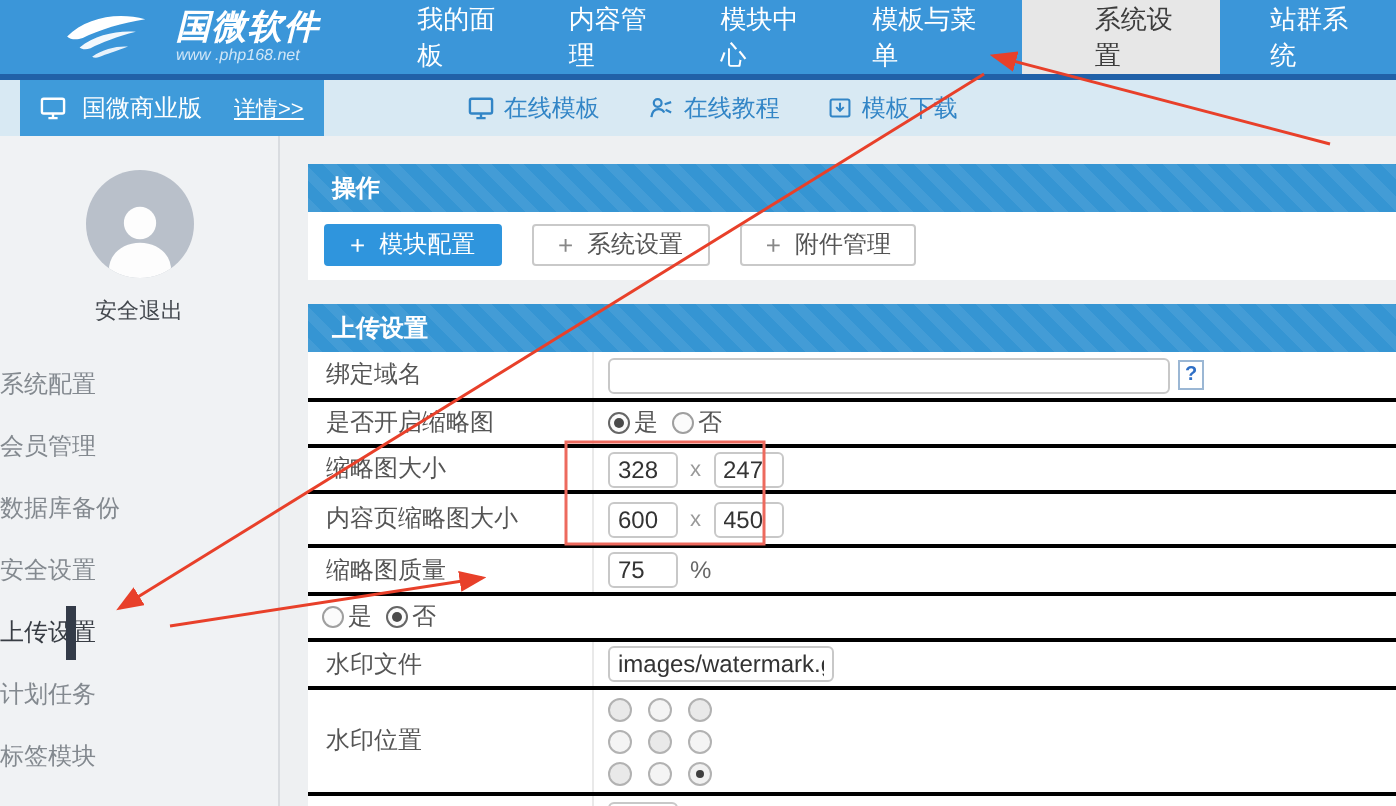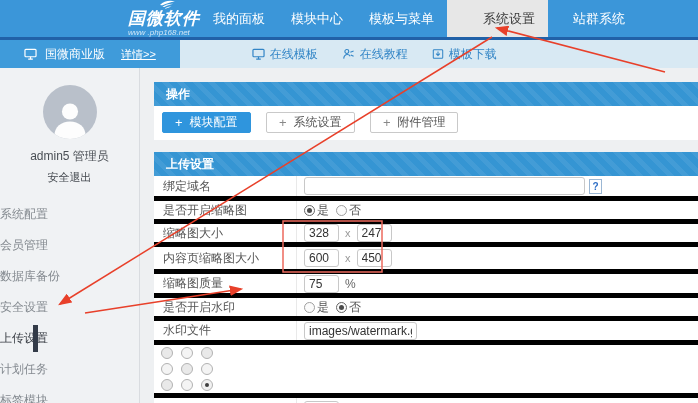--- a/index.html
+++ b/index.html
@@ -5,33 +5,33 @@
   * { margin:0; padding:0; box-sizing:border-box; }
   html,body { width:698px; height:403px; }
   body {
     position:relative; overflow:hidden;
     font-family:"Liberation Sans","DejaVu Sans",sans-serif;
     background:#eef0f2; font-size:12px; color:#555;
   }
 
   
   .hdr { height:40px; background:#3b96d9; border-bottom:3px solid #2161a8; display:flex; align-items:stretch; position:relative; z-index:2; }
-  .logo { display:flex; align-items:flex-end; padding-left:18px; width:200px;flex-direction:column; }
+  .logo { display:flex; align-items:center; padding-left:32px; width:200px; }
   .logo-swoosh { width:50px; height:30px; margin-right:6px; }
   .logo-txt { line-height:1; }
   .logo-name { color:#fff; font-size:17px; font-weight:bold; font-style:italic; letter-spacing:1px; }
   .logo-url { color:#cfe6f7; font-size:8px; font-style:italic; margin-top:2px; }
   .nav { display:flex; align-items:stretch; }
   .nav-item { display:flex; align-items:center; padding:0 13px; color:#fff; font-size:13px; cursor:pointer; }
   .nav-item.active { background:#e7e7e7; color:#3c3c3c;padding-left:36px; }
   .nav-item.last { margin-left:12px; }
 
   
   .subbar { height:28px; background:#d8e9f3; display:flex; align-items:center; position:relative; z-index:2; }
-  .edition { height:28px; padding:0 24px; background:#3f9bda; color:#fff; display:flex; align-items:center; min-width:148px; }
+  .edition { height:28px; margin-left:10px; padding:0 10px; background:#3f9bda; color:#fff; display:flex; align-items:center; min-width:148px; }
   .edition .ic { margin-right:8px; display:flex; }
   .edition-name { font-size:12px; }
   .edition-detail { margin-left:16px; font-size:11px; cursor:pointer;text-decoration:underline; }
   .sublinks { display:flex; align-items:center; margin-left:72px; }
   .sublink { display:flex; align-items:center; color:#3285c6; font-size:12px; margin-right:24px; cursor:pointer; }
   .sublink .ic { margin-right:5px; display:flex; color:#3285c6; }
 
   
   .main { display:flex; height:335px; }
   .sidebar { width:140px; background:#f0f2f4; border-right:1px solid #d9dce0; flex:none; }
@@ -53,21 +53,21 @@
   }
   .ops-body { padding:6px 8px 0 8px; height:34px; background:#fff; }
   .btn { display:inline-flex; align-items:center; height:21px; padding:0 12px; font-size:12px; border-radius:2px; margin-right:12px; cursor:pointer; vertical-align:top; }
   .btn .plus { margin-right:7px; font-size:13px; }
   .btn-primary { background:#2f95dd; color:#fff; border:1px solid #2f95dd; }
   .btn-ghost { background:#fff; color:#555; border:1px solid #c9c9c9; }
   .btn-ghost .plus { color:#888; }
   .panel2 { margin-top:12px; }
 
   
-  .frow { display:flex; align-items:center; border-bottom:5px solid #000000; min-height:23px; background:#fff; }
+  .frow { display:flex; align-items:center; border-bottom:2px solid #000000; min-height:23px; background:#fff; }
   .fl { width:143px; flex:none; padding-left:9px; align-self:stretch; display:flex; align-items:center; border-right:1px solid #e9e9e9; color:#555; }
   .fv { padding-left:7px; display:flex; align-items:center; flex:1; }
   .r-domain { min-height:25px; }
   .r-size { min-height:23px; }
   .r-csize { min-height:27px; }
   .r-quality { min-height:24px; }
   .r-file { min-height:24px; }
   .r-pos { min-height:53px; }
   .r-stub { min-height:12px; border-bottom:none; }
   input.ti { height:18px; border:1px solid #c8c8c8; border-radius:3px; font-size:12px; color:#333; padding:0 4px; font-family:inherit; background:#fff; outline:none; }
@@ -100,20 +100,21 @@
       <path d="M10 23 C20 15, 34 12, 46 13 C34 16, 24 20, 17 23.5 C14 24.5, 11.5 24.3, 10 23 Z" fill="#f2f8fd"></path>
       <path d="M18 29 C25 24, 34 22, 41 22.5 C33 25.5, 27 27.5, 22.5 29.2 C20.8 29.8, 19.2 29.8, 18 29 Z" fill="#e8f2fb"></path>
     </svg>
     <div class="logo-txt">
       <div class="logo-name">国微软件</div>
       <div class="logo-url">www .php168.net</div>
     </div>
   </div>
   <div class="nav">
     <div class="nav-item">我的面板</div>
+    <div class="nav-item">内容管理</div>
     <div class="nav-item">模块中心</div>
     <div class="nav-item">模板与菜单</div>
     <div class="nav-item active">系统设置</div>
     <div class="nav-item last">站群系统</div>
   </div>
 </div>
 
 <div class="subbar">
   <div class="edition">
     <span class="ic">
@@ -159,21 +160,20 @@
 
 <div class="main">
 
   <div class="sidebar">
     <div class="avatar">
       <svg viewBox="0 0 24 24">
         <circle cx="12" cy="9" r="4.4" fill="#fdfdfd"></circle>
         <path d="M3.5 22c0-4.6 3.8-7.6 8.5-7.6s8.5 3 8.5 7.6v2H3.5z" fill="#fdfdfd"></path>
       </svg>
     </div>
-    <div class="uname">admin5 管理员</div>
     <div class="ulogout">安全退出</div>
     <div class="smenu">
       <div class="smenu-item">系统配置</div>
       <div class="smenu-item">会员管理</div>
       <div class="smenu-item">数据库备份</div>
       <div class="smenu-item">安全设置</div>
       <div class="smenu-item active">上传设置</div>
       <div class="smenu-item">计划任务</div>
       <div class="smenu-item">标签模块</div>
 
@@ -241,37 +241,37 @@
 
       <div class="frow r-quality">
         <div class="fl">缩略图质量</div>
         <div class="fv">
           <input class="ti ti-sm" type="text" value="75" style="">
           <span class="unit">%</span>
         </div>
       </div>
 
       <div class="frow">
-        <div class="fl">是否开启水印</div>
         <div class="fv">
           <span class="rd"></span>
             <span class="rlabel">是</span>
           <span class="rd on"></span>
             <span class="rlabel">否</span>
         </div>
       </div>
 
       <div class="frow r-file">
         <div class="fl">水印文件</div>
         <div class="fv">
           <input class="ti ti-file" type="text" value="images/watermark.gif" style="">
         </div>
       </div>
 
       <div class="frow r-pos">
+        <div class="fl">水印位置</div>
         <div class="fv">
           <div class="posgrid">
             <span class="grd"></span>
             <span class="grd lt"></span>
             <span class="grd"></span>
             <span class="grd lt"></span>
             <span class="grd"></span>
             <span class="grd lt"></span>
             <span class="grd"></span>
             <span class="grd lt"></span>

